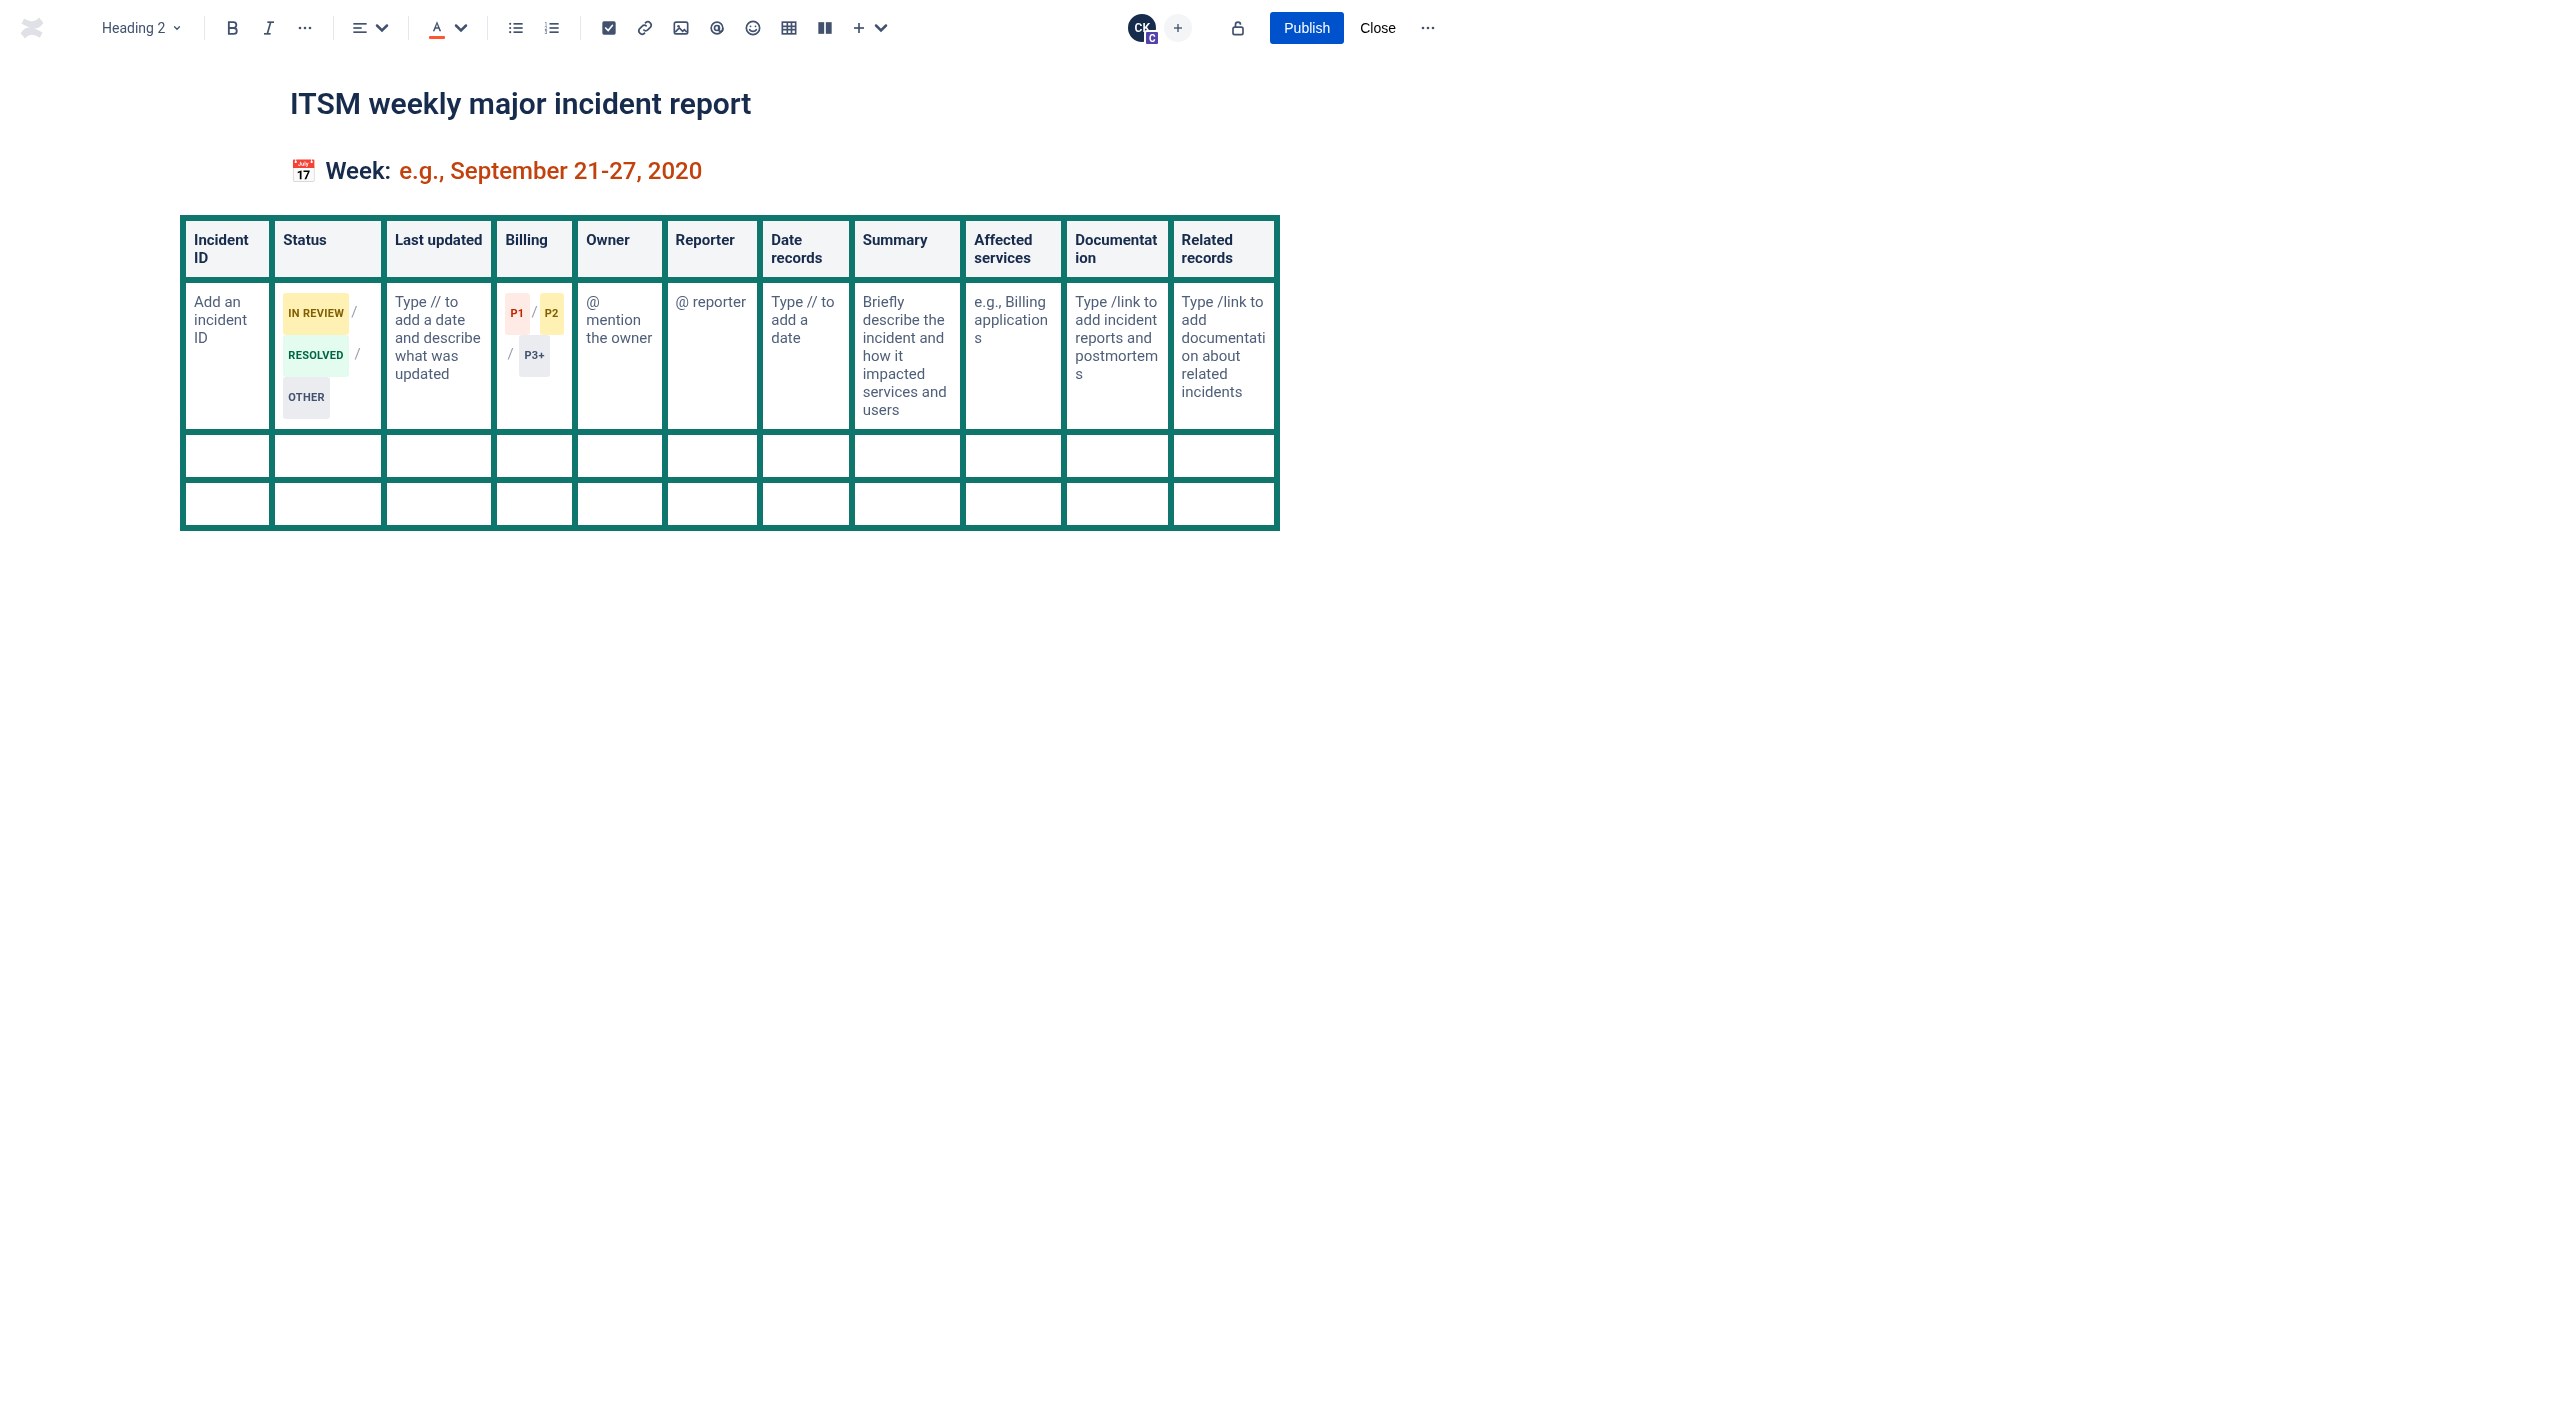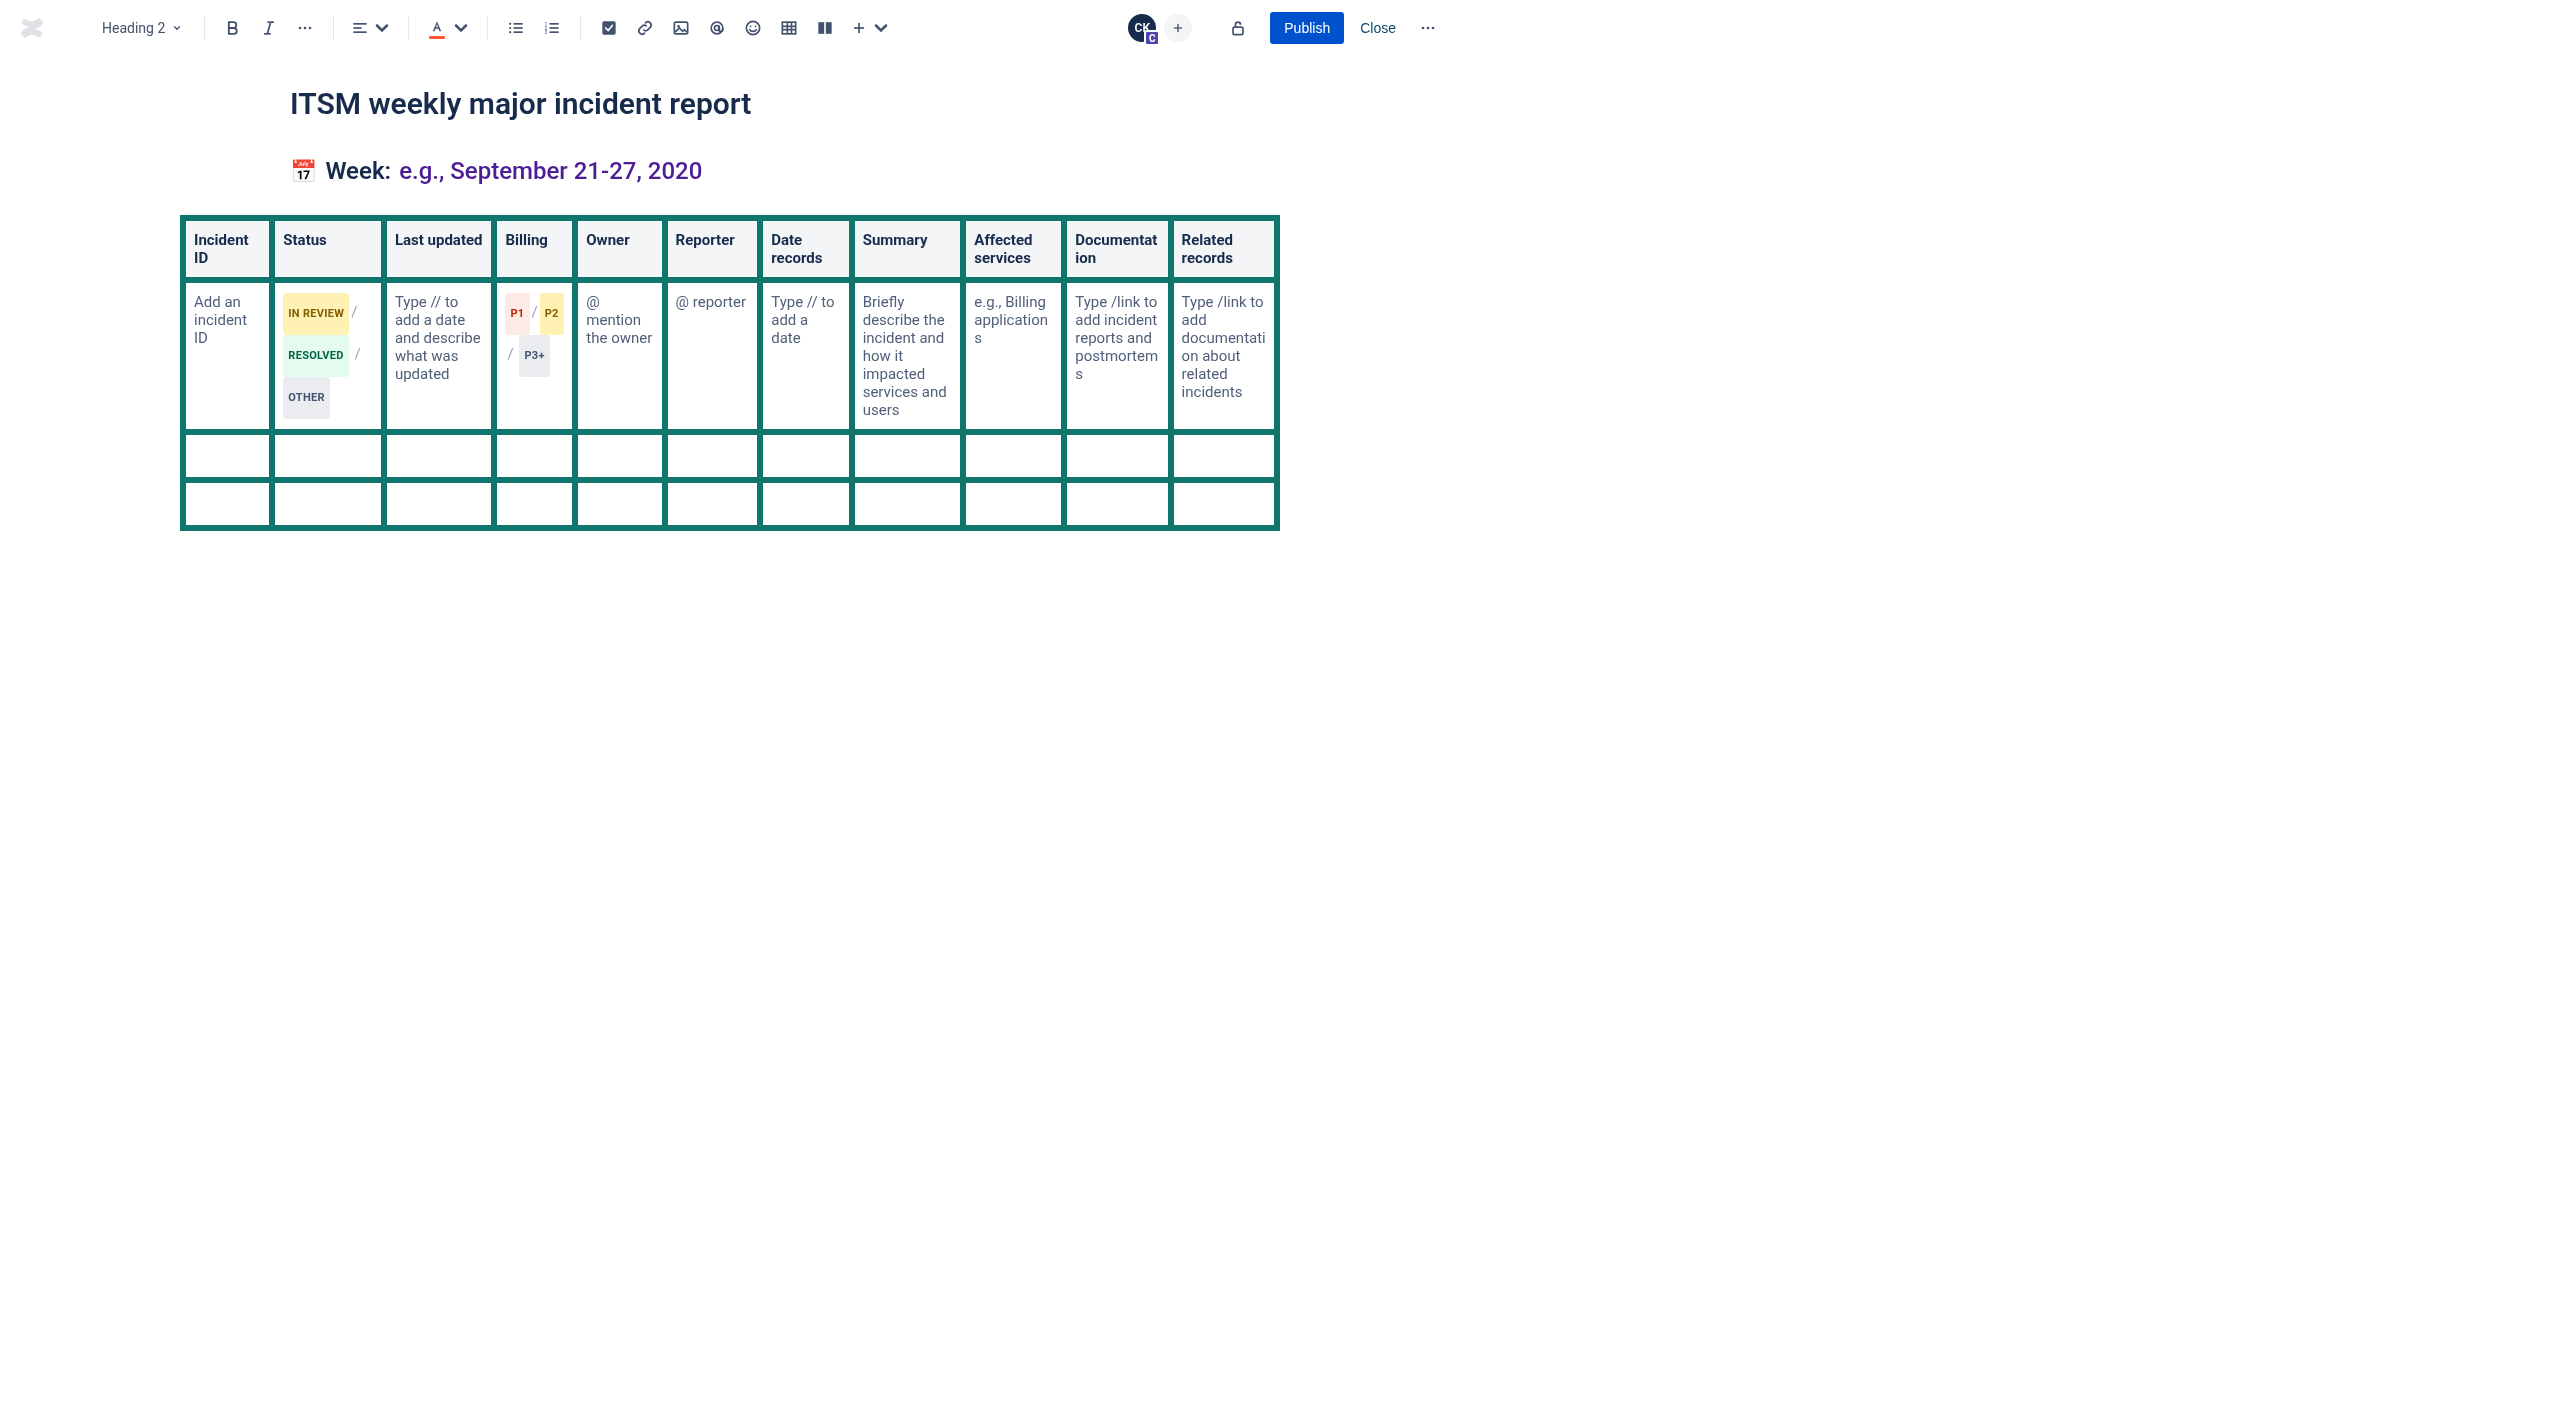--- a/index.html
+++ b/index.html
@@ -68,41 +68,41 @@
     display:flex; align-items:center; justify-content:center;
     margin-left:-4px; border:2px solid #fff; cursor:pointer;
   }
   .btn-primary {
     background:#0052cc; color:#fff;
     border:none; border-radius:3px;
     padding:8px 14px; font-size:14px; font-weight:500;
     cursor:pointer;
   }
   .btn-subtle {
-    background:transparent; color:#0c4a6e;
+    background:transparent; color:#000000;
     border:none; padding:8px 12px; font-size:14px;
     cursor:pointer; border-radius:3px;
   }
   .content {
     padding: 30px 180px 40px 290px;
   }
   .page-title {
     font-size: 30px;
     font-weight:600;
     color:#172b4d;
     margin-bottom: 36px;
   }
   .week-line {
     font-size:24px;
     font-weight:600;
     color:#172b4d;
     margin-bottom: 30px;
     display:flex; align-items:center; gap:8px;
   }
-  .week-placeholder { color:#4c1d95; font-weight:500; }
+  .week-placeholder { color:#c2410c; font-weight:500; }
   .calendar-emoji { font-size:22px; }
   .table-wrap { margin-left:-110px; }
   table {
     border-collapse: collapse;
     width:100%;
     table-layout: fixed;
     font-size:15px;
   }
   th, td {
     border:6px solid #0f766e;

